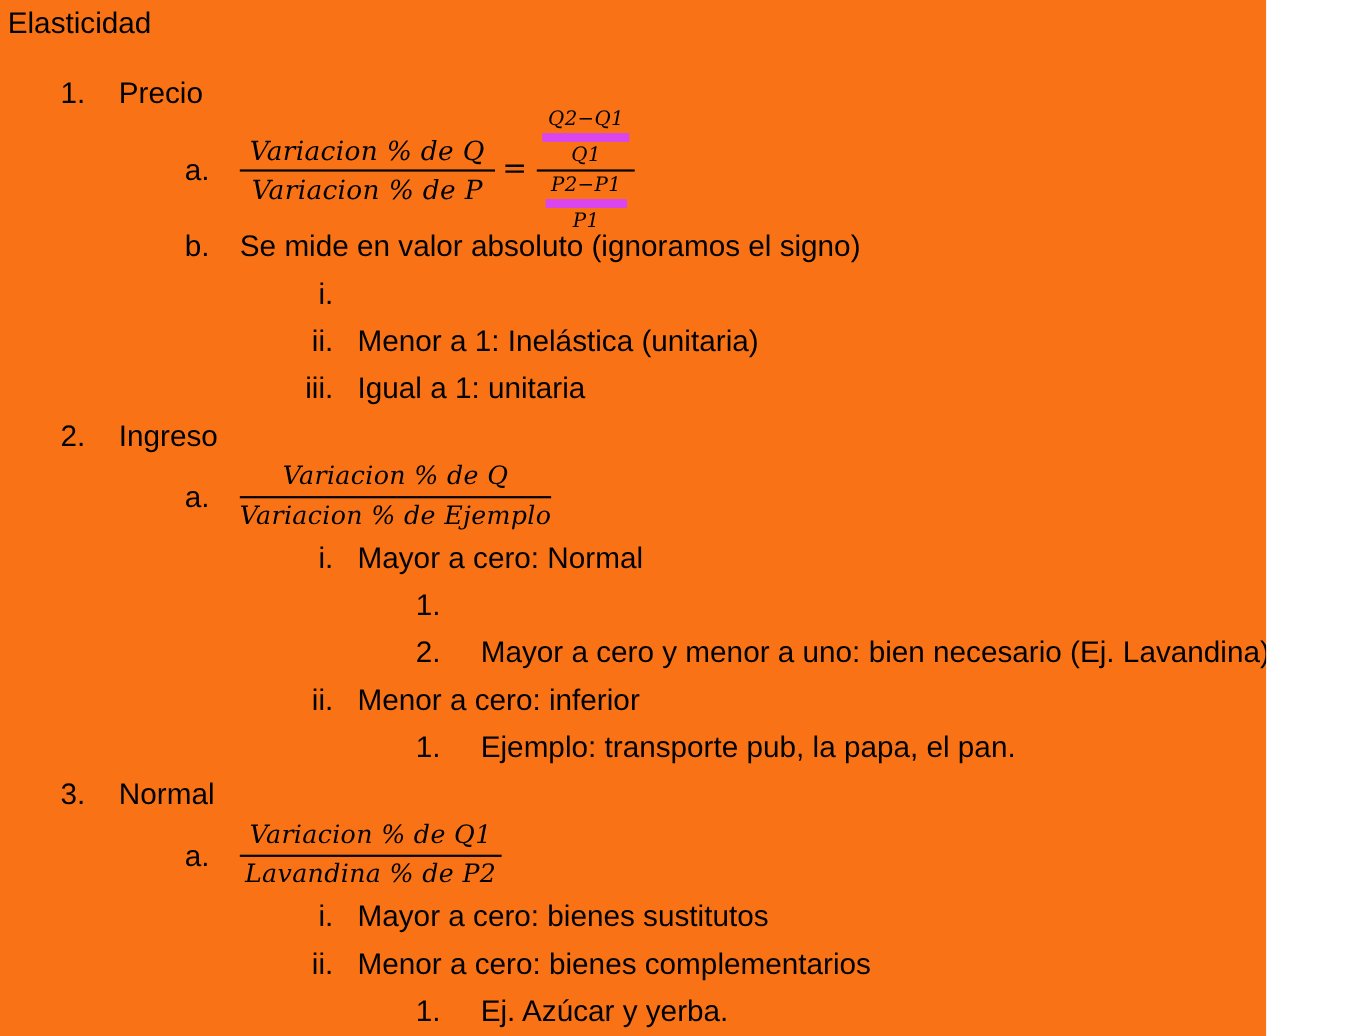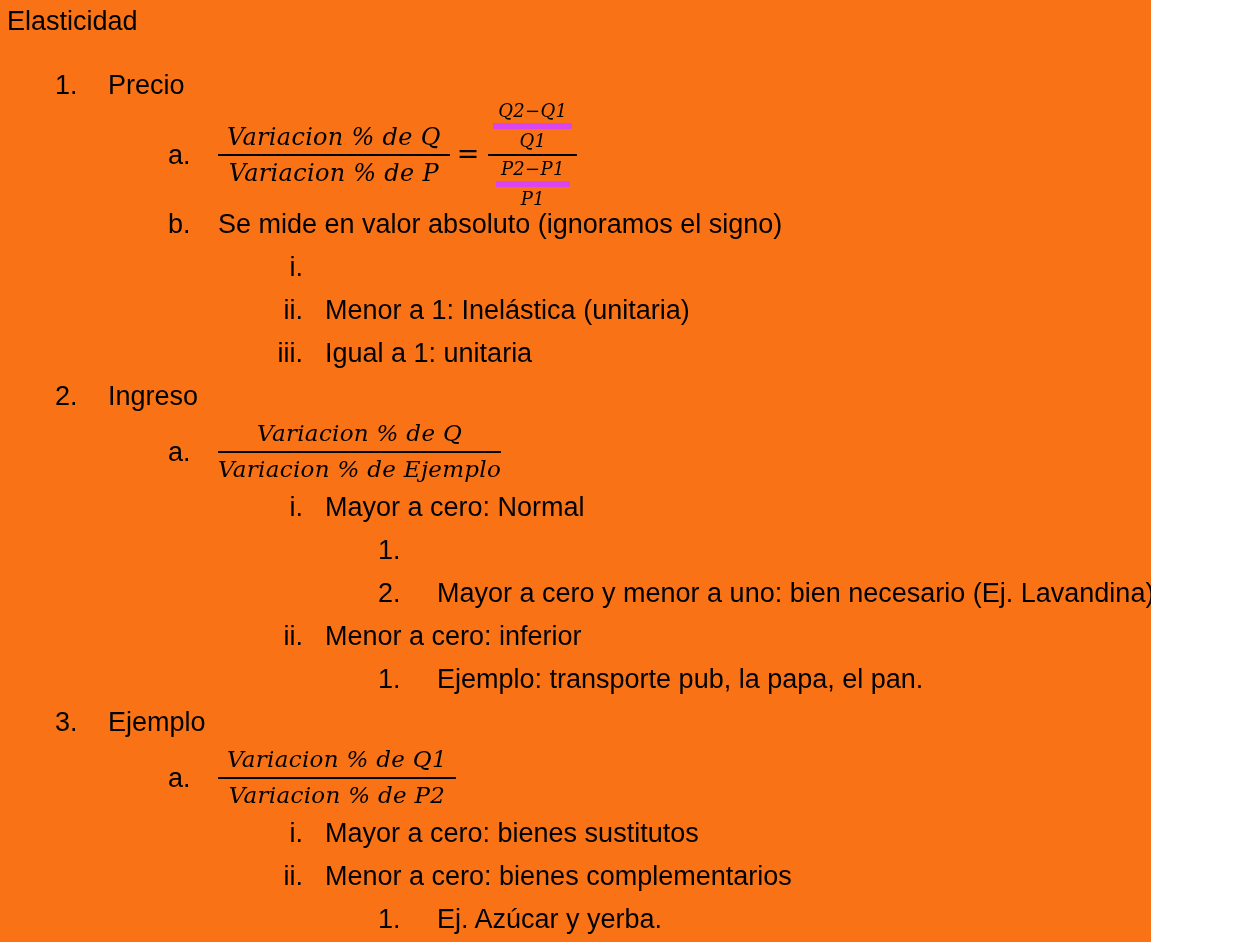--- a/index.html
+++ b/index.html
@@ -29,21 +29,21 @@
 
   .frac {
     display:inline-block; text-align:center; vertical-align:middle;
     font-family:"DejaVu Serif", serif; font-style:italic; letter-spacing:0.3px;
   }
   .frac > .num { display:block; border-bottom:2px solid #000; padding:0 9px 3px; }
   .frac > .den { display:block; padding-top:3px; }
   .f-large { font-size:24px; line-height:1.18; }
   .f-med   { font-size:23px; line-height:1.2; }
   .f-small { font-size:18px; line-height:1.12; }
-  .inner > .num { border-bottom:6px solid #d946ef; padding:0 5px 2px; }
+  .inner > .num { border-bottom:8px solid #d946ef; padding:0 5px 2px; }
   .inner > .den { padding-top:2px; }
   .nested > .num { padding:0 5px 3px; }
   .nested > .den { padding-top:3px; }
   .eq {
     font-family:"DejaVu Serif", serif; font-size:27px;
     margin:0 9px 0 7px; position:relative; top:-2px;
   }
 </style>
 </head>
 <body>
@@ -125,28 +125,28 @@
     <span class="marker m3">ii.</span>
     <span class="text">Menor a cero: inferior</span>
   </div>
   <div class="line">
     <span class="marker m4">1.</span>
     <span class="text">Ejemplo: transporte pub, la papa, el pan.</span>
   </div>
 
   <div class="line">
     <span class="marker m1">3.</span>
-    <span class="text">Ejemplo</span>
+    <span class="text">Normal</span>
   </div>
 
   <div class="fline" id="f3">
     <span class="marker m2">a.</span>
     <span class="frac f-med">
       <span class="num">Variacion % de Q1</span>
-      <span class="den">Variacion % de P2</span>
+      <span class="den">Lavandina % de P2</span>
     </span>
   </div>
 
   <div class="line">
     <span class="marker m3">i.</span>
     <span class="text">Mayor a cero: bienes sustitutos</span>
   </div>
   <div class="line">
     <span class="marker m3">ii.</span>
     <span class="text">Menor a cero: bienes complementarios</span>

